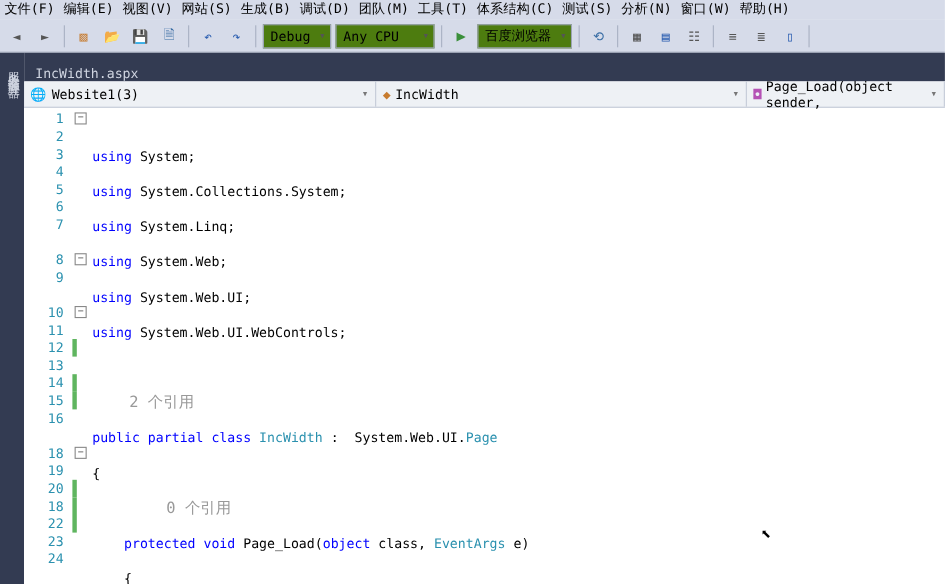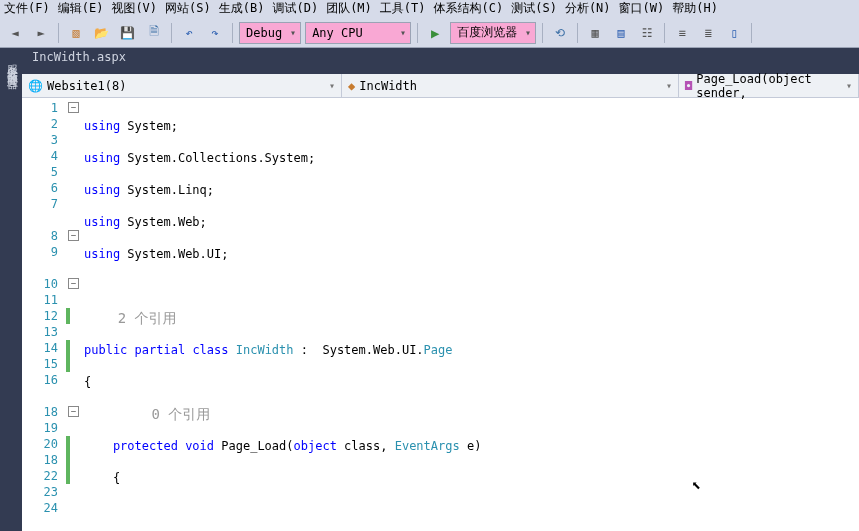--- a/index.html
+++ b/index.html
@@ -2,42 +2,42 @@
 <html><head>
 <meta charset="utf-8">
 <style>
 *{margin:0;padding:0;box-sizing:border-box;font-family:"Microsoft YaHei","Consolas",monospace;font-size:12px}
 body{background:#eef1f5;overflow:hidden}
 .menubar{background:#d6dbe9;height:18px;display:flex;padding:0 4px;gap:8px;color:#000;font-size:12px}
 .menubar span{cursor:pointer}
 .toolbar{background:#d6dbe9;height:30px;display:flex;align-items:center;padding:2px 4px;gap:4px;border-bottom:1px solid #9ba3b5}
 .tbtn{width:22px;height:22px;display:flex;align-items:center;justify-content:center;color:#555;cursor:pointer}
 .tsep{width:1px;height:20px;background:#a8b0c2;margin:0 2px}
-.combo{height:22px;border:1px solid #9ba3b5;background:#f9a8d4;padding:0 18px 0 6px;display:flex;align-items:center;position:relative;font-size:12px}
+.combo{height:22px;border:1px solid #9ba3b5;background:#4d7c0f;padding:0 18px 0 6px;display:flex;align-items:center;position:relative;font-size:12px}
 .combo::after{content:"▾";position:absolute;right:4px;color:#555;font-size:10px}
 .playbtn{color:#3a8f3a;font-size:14px}
 .leftpanel{position:absolute;left:0;top:48px;bottom:0;width:22px;background:#333b52;display:flex;flex-direction:column;align-items:center;padding-top:8px}
 .leftpanel .vtxt{writing-mode:vertical-rl;color:#cfd4e0;font-size:11px;letter-spacing:2px}
 .main{position:absolute;left:22px;right:0;top:48px;bottom:0;display:flex;flex-direction:column}
 .tabs{height:26px;background:#333b52;display:flex;align-items:flex-end}
-.tab{height:24px;padding:0 10px;display:flex;align-items:flex-start;gap:6px;color:#cfd4e0;font-size:12px;cursor:pointer}
+.tab{height:24px;padding:0 10px;display:flex;align-items:flex-end;gap:6px;color:#cfd4e0;font-size:12px;cursor:pointer}
 .tab.active{background:#f5efc6;color:#000}
 .tab .x{font-size:11px;color:#666}
 .pin{font-size:10px}
 .navbar{height:24px;background:#eef1f5;border-bottom:1px solid #c4cad8;display:flex}
 .navbox{flex:1;border-right:1px solid #c4cad8;display:flex;align-items:center;padding:0 6px;gap:4px;font-size:12px;position:relative}
 .navbox.small{flex:0 0 180px}
 .navbox::after{content:"▾";position:absolute;right:6px;color:#777;font-size:10px}
 .editor{flex:1;display:flex;background:#fff;overflow:auto}
 .gutter{width:44px;background:#fff;text-align:right;padding-right:8px;color:#2b91af;font-family:Consolas,monospace;font-size:13px;line-height:16px;padding-top:2px;user-select:none}
 .margin{width:18px;background:#fff;font-family:Consolas,monospace;font-size:13px;line-height:16px;padding-top:2px}
 .margin div{height:16px;position:relative}
 .fold{position:absolute;left:2px;width:11px;height:11px;border:1px solid #888;background:#fff;font-size:9px;line-height:9px;text-align:center;color:#555;top:2px}
 .chg{position:absolute;left:0;width:4px;height:16px;background:#5fb55f}
-.code{flex:1;font-family:Consolas,monospace;font-size:13px;line-height:16px;padding-top:4px;white-space:pre}
+.code{flex:1;font-family:Consolas,monospace;font-size:13px;line-height:16px;padding-top:20px;white-space:pre}
 .code div{height:16px}
 .kw{color:#0000ff}
 .typ{color:#2b91af}
 .ref{color:#999;font-size:14px}
 .cursor-icon{position:absolute;right:158px;bottom:36px;font-size:16px;color:#000;pointer-events:none}
 </style>
 </head>
 <body>
 
 <div class="menubar">
@@ -62,21 +62,21 @@
   <div class="tsep"></div>
   <div class="tbtn" style="color:#c77b2f">▧</div>
   <div class="tbtn" style="color:#c77b2f">📂</div>
   <div class="tbtn" style="color:#3a6ea5">💾</div>
   <div class="tbtn" style="color:#3a6ea5">🗎</div>
   <div class="tsep"></div>
   <div class="tbtn" style="color:#2a5db0">↶</div>
   <div class="tbtn" style="color:#2a5db0">↷</div>
   <div class="tsep"></div>
   <div class="combo">Debug</div>
-  <div class="combo" style="width:106px">Any CPU</div>
+  <div class="combo" style="width:90px">Any CPU</div>
   <div class="tsep"></div>
   <div class="tbtn playbtn">▶</div>
   <div class="combo">百度浏览器</div>
   <div class="tsep"></div>
   <div class="tbtn" style="color:#3a6ea5">⟲</div>
   <div class="tsep"></div>
   <div class="tbtn">▦</div>
   <div class="tbtn" style="color:#2a5db0">▤</div>
   <div class="tbtn">☷</div>
   <div class="tsep"></div>
@@ -92,21 +92,21 @@
 
 <div class="main">
   <div class="tabs">
     <div class="tab">
         <span>IncWidth.aspx</span>
       </div>
   </div>
   <div class="navbar">
     <div class="navbox" style="flex:0 0 320px">
         <span>🌐</span>
-        <span>Website1(8)</span>
+        <span>Website1(3)</span>
       </div>
     <div class="navbox">
         <span style="color:#c77b2f">◆</span>
         <span>IncWidth</span>
       </div>
     <div class="navbox small">
         <span style="color:#b552b5">◘</span>
         <span>Page_Load(object sender,</span>
       </div>
   </div>
@@ -186,20 +186,21 @@
         </div>
         <div></div>
         <div></div>
     </div>
     <div class="code">
 <div><span class="kw">using</span><span> System;</span></div>
 <div><span class="kw">using</span><span> System.Collections.System;</span></div>
 <div><span class="kw">using</span><span> System.Linq;</span></div>
 <div><span class="kw">using</span><span> System.Web;</span></div>
 <div><span class="kw">using</span><span> System.Web.UI;</span></div>
+<div><span class="kw">using</span><span> System.Web.UI.WebControls;</span></div>
 <div></div>
 <div><span class="ref">    2 个引用</span></div>
 <div><span class="kw">public</span><span class="kw"> partial</span><span class="kw"> class</span><span class="typ"> IncWidth</span><span> :  System.Web.UI.</span><span class="typ">Page</span></div>
 <div><span>{</span></div>
 <div><span class="ref">        0 个引用</span></div>
 <div><span class="kw">    protected</span><span class="kw"> void</span><span> Page_Load(</span><span class="kw">object</span><span> class, </span><span class="typ">EventArgs</span><span> e)</span></div>
 <div><span>    {</span></div>
 
 
 

